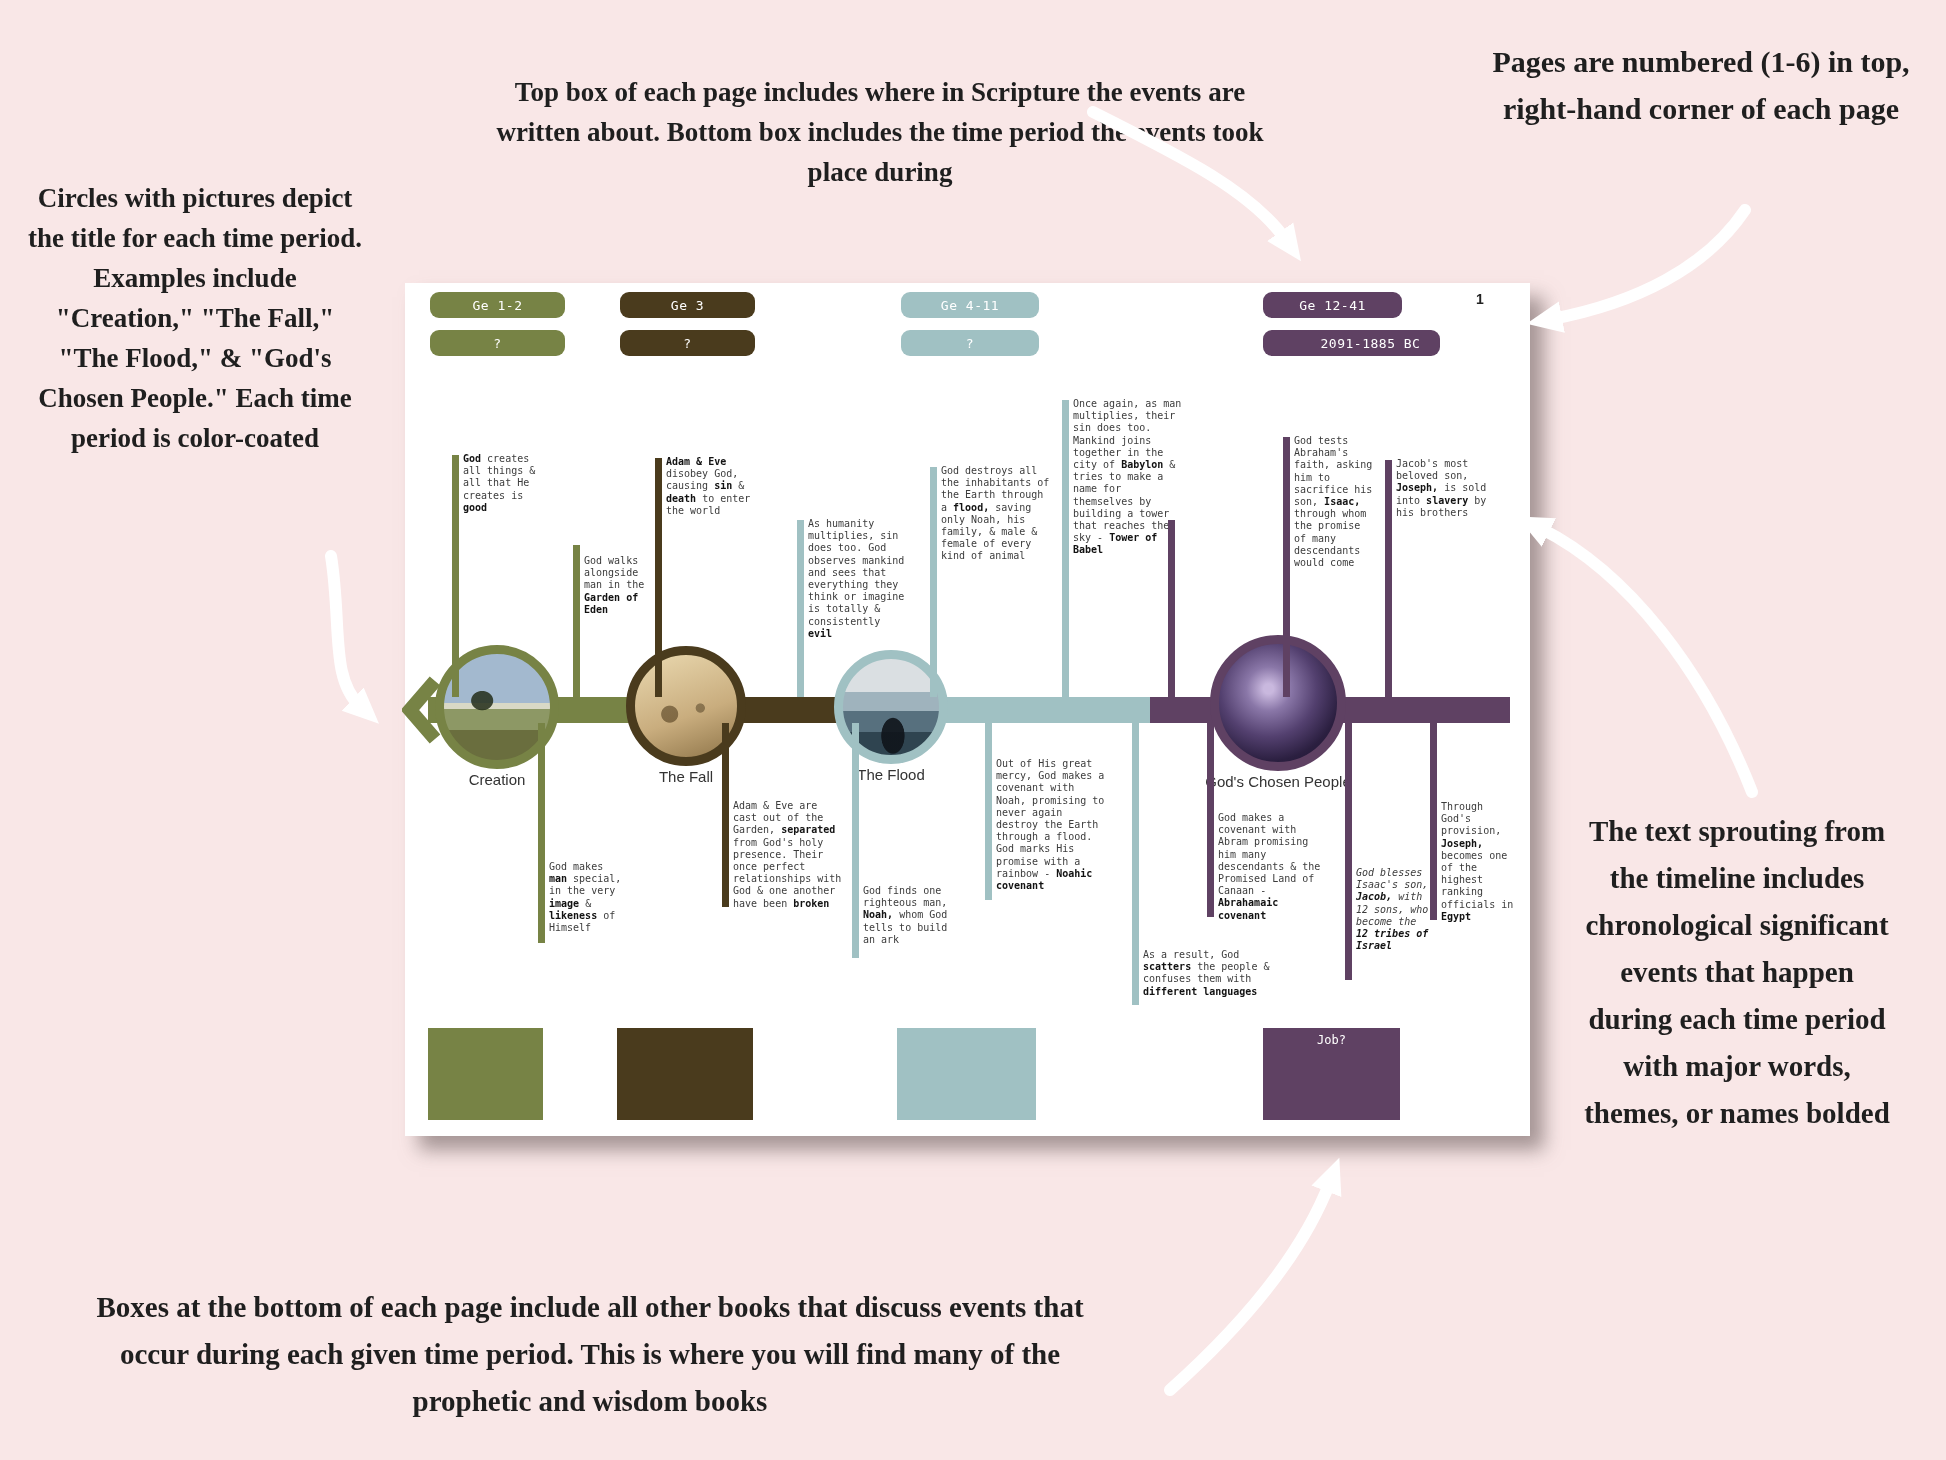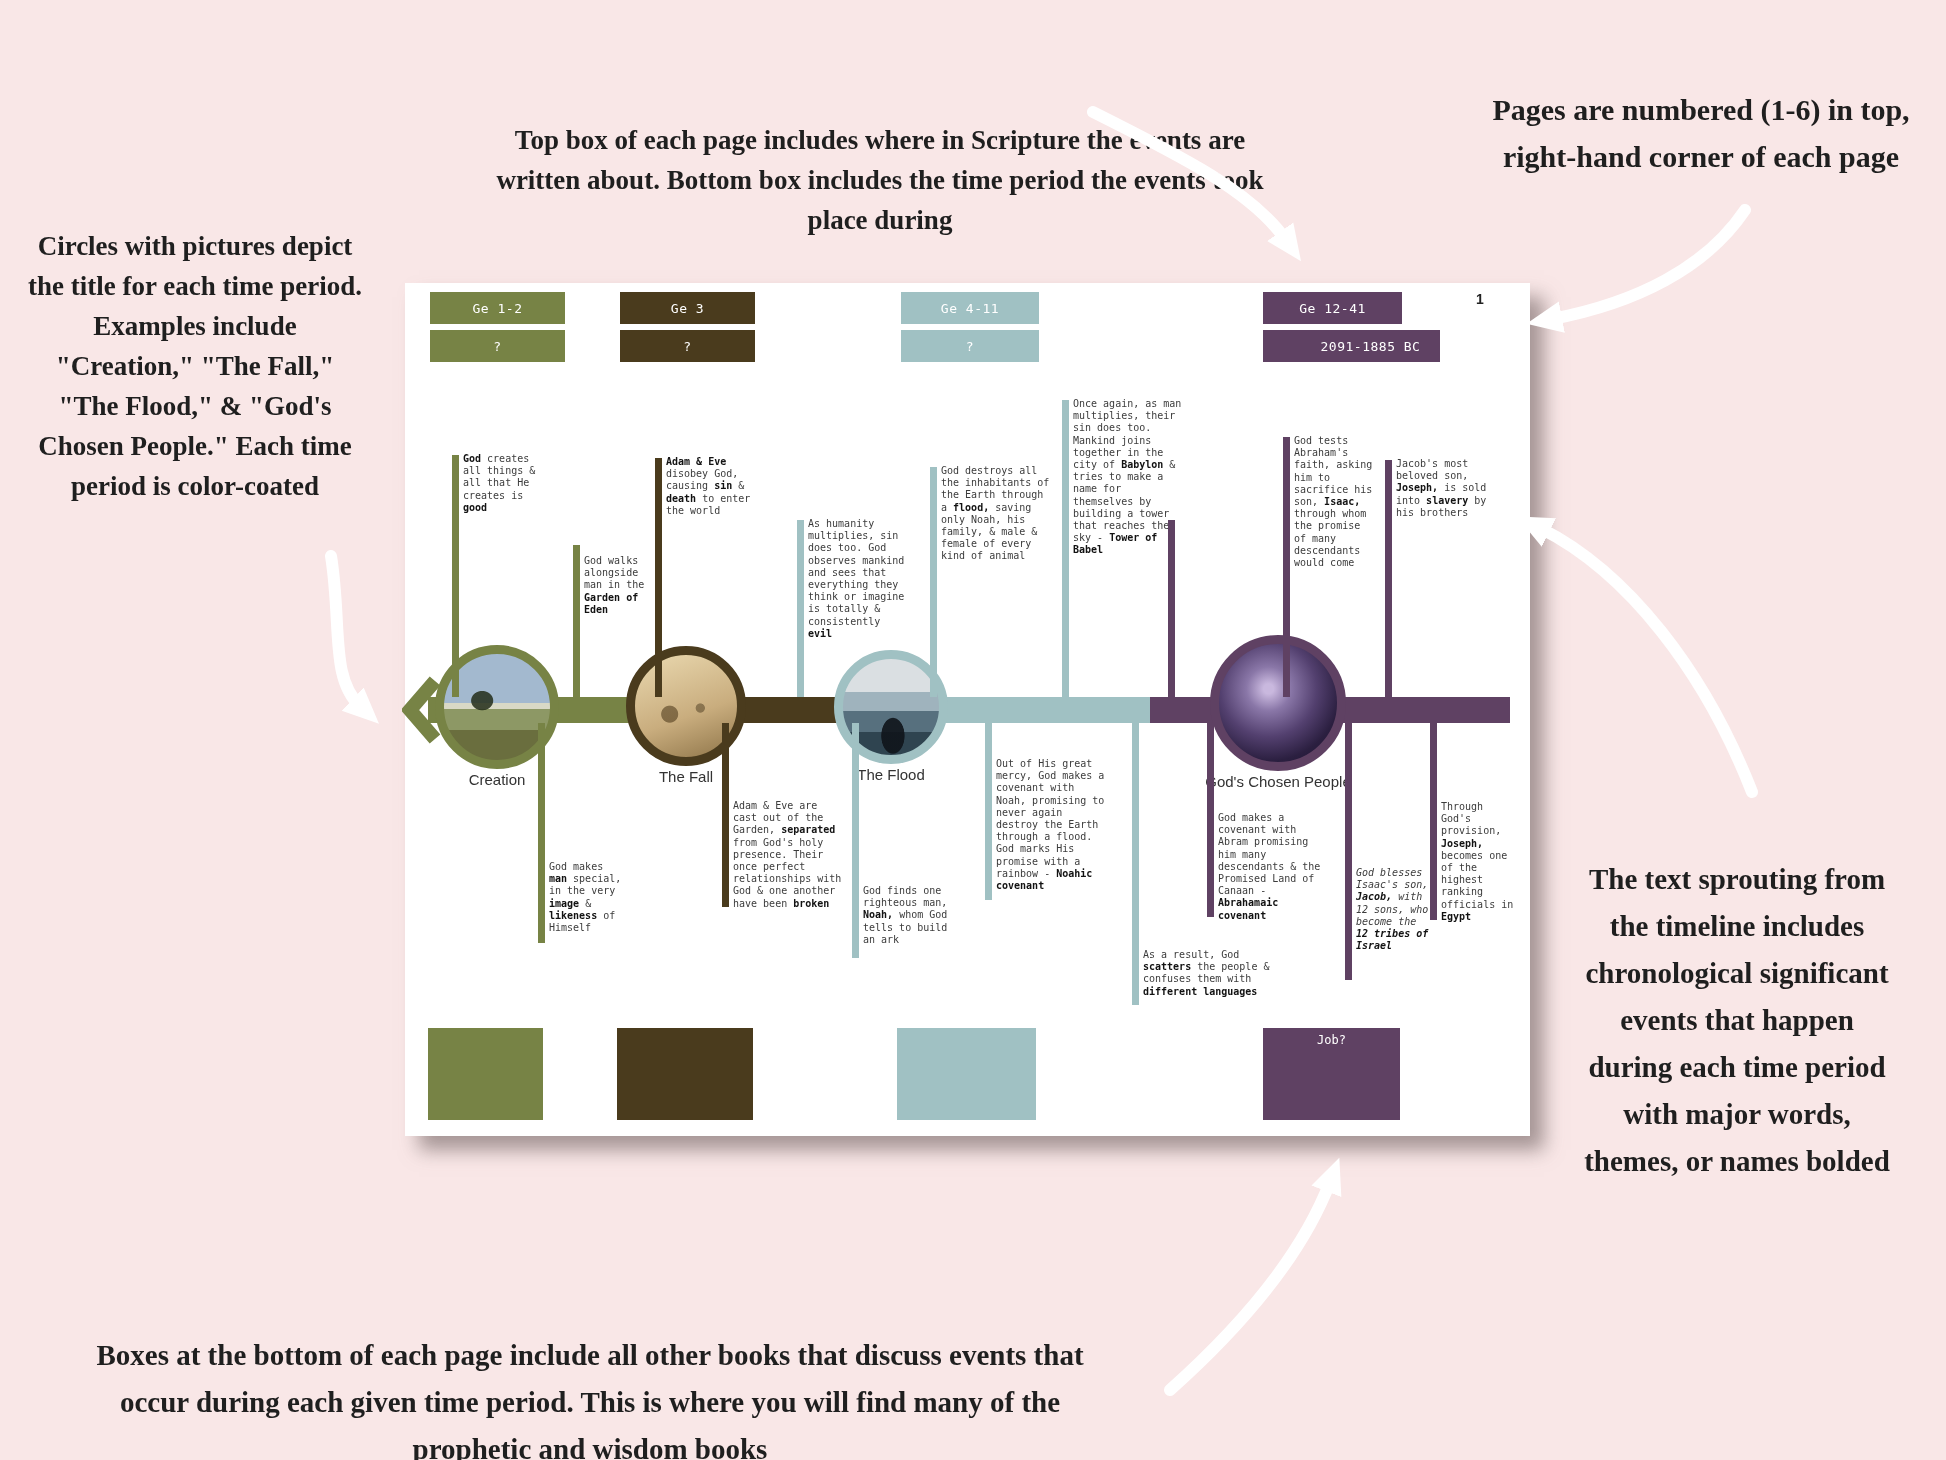--- a/index.html
+++ b/index.html
@@ -1,31 +1,31 @@
 <!DOCTYPE html>
 <html><head>
 <meta charset="utf-8">
 <style>
   html,body{margin:0;padding:0;background:#f9e7e7;}
   .canvas{position:relative;width:1946px;height:1460px;background:#f9e7e7;overflow:hidden;
           font-family:"Liberation Serif",serif;}
   
-  .ann{position:absolute;font-weight:700;color:#1f1f1f;text-align:center;margin-top:48px;}
+  .ann{position:absolute;font-weight:700;color:#1f1f1f;text-align:center;}
   .ann-top{left:495px;top:72px;width:770px;font-size:27px;line-height:40px;}
   .ann-top-right{left:1462px;top:38px;width:478px;font-size:30px;line-height:47px;}
   .ann-left{left:28px;top:178px;width:334px;font-size:27px;line-height:40px;}
   .ann-right{left:1578px;top:808px;width:318px;font-size:29px;line-height:47px;}
   .ann-bottom{left:88px;top:1284px;width:1004px;font-size:29px;line-height:47px;}
   
   .page{position:absolute;left:405px;top:283px;width:1125px;height:853px;background:#ffffff;
         box-shadow:14px 14px 18px rgba(110,95,95,.6);}
   .pg-num{position:absolute;left:1058px;top:8px;width:34px;text-align:center;
           font:700 14px "Liberation Sans",sans-serif;color:#222;}
-  .hbox{position:absolute;height:32px;display:flex;align-items:center;justify-content:center;
-        color:#fff;font:13px "DejaVu Sans Mono",monospace;letter-spacing:.5px;}
+  .hbox{position:absolute;height:26px;display:flex;align-items:center;justify-content:center;
+        color:#fff;font:13px "DejaVu Sans Mono",monospace;letter-spacing:.5px;border-radius:9px;}
   .bar-seg{position:absolute;top:414px;height:26px;}
   .circle{position:absolute;border-radius:50%;box-sizing:border-box;}
   .circle-label{position:absolute;text-align:center;font:15px "Liberation Sans",sans-serif;color:#333;}
   .stem{position:absolute;width:7px;}
   .etext{position:absolute;font:10px/1.22 "DejaVu Sans Mono",monospace;color:#3c3c3c;}
   .etext b{color:#121212;}
   .bbox{position:absolute;top:745px;height:92px;box-sizing:border-box;padding-top:5px;
         color:#fff;font:12px "DejaVu Sans Mono",monospace;text-align:center;}
   
   .img-creation{background:

